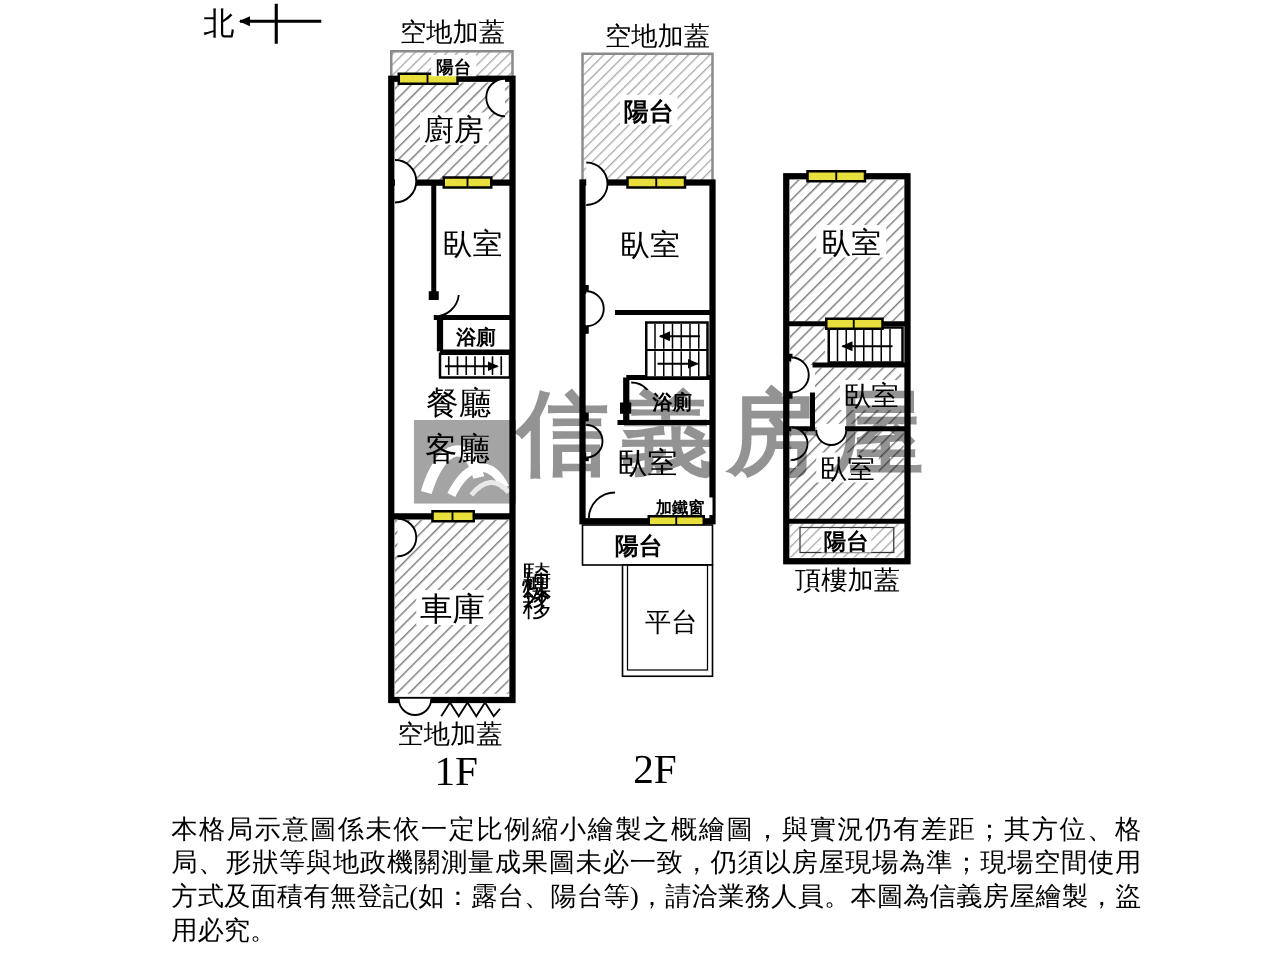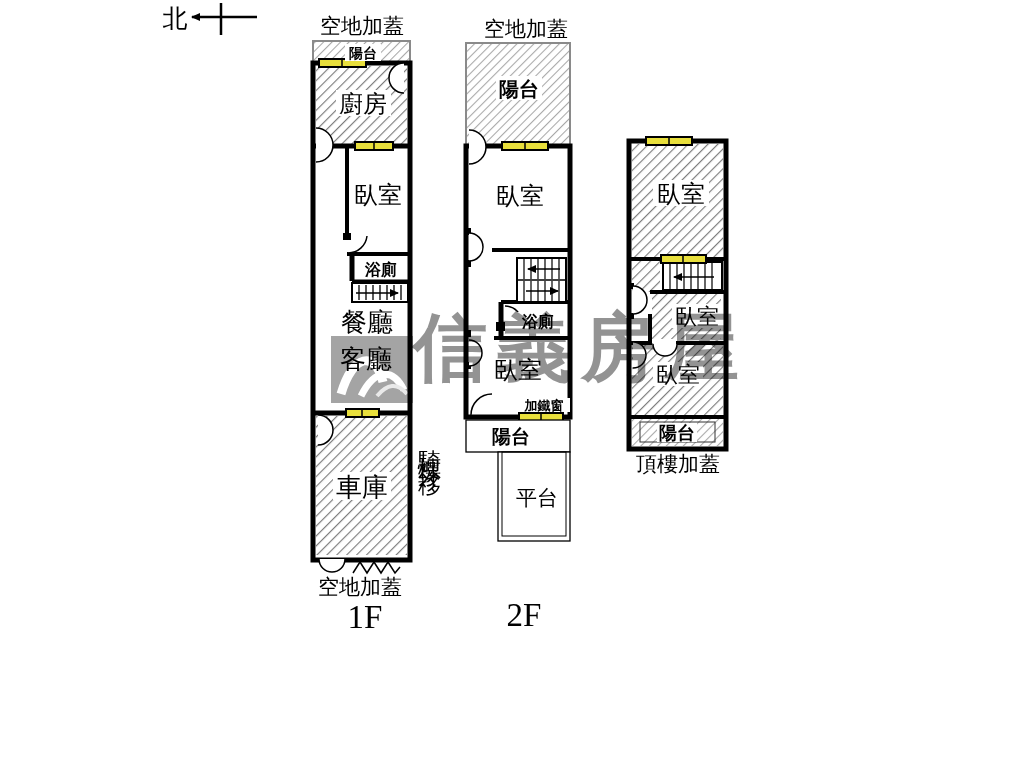--- a/index.html
+++ b/index.html
@@ -218,13 +218,14 @@
   <div id="arcade-note">騎樓外移</div>
 
   <svg id="wm-logo" class="overlay" viewBox="0 0 82 67">
     <rect x="0" y="0" width="82" height="67" fill="#9c9c9c"></rect>
     <path d="M10,58 C22,18 44,14 52,46" stroke="#ffffff" stroke-width="9" fill="none"></path>
     <path d="M30,60 C44,32 62,32 73,54" stroke="#ffffff" stroke-width="7" fill="none"></path>
     <path d="M46,60 C56,48 66,46 76,58" stroke="#e8e8e8" stroke-width="4" fill="none"></path>
   </svg>
   <div id="wm-brand" class="overlay">信義房屋</div>
 
+  <div id="disclaimer">本格局示意圖係未依一定比例縮小繪製之概繪圖，與實況仍有差距；其方位、格局、形狀等與地政機關測量成果圖未必一致，仍須以房屋現場為準；現場空間使用方式及面積有無登記(如：露台、陽台等)，請洽業務人員。本圖為信義房屋繪製，盜用必究。</div>
 </div>
 
 </body></html>

